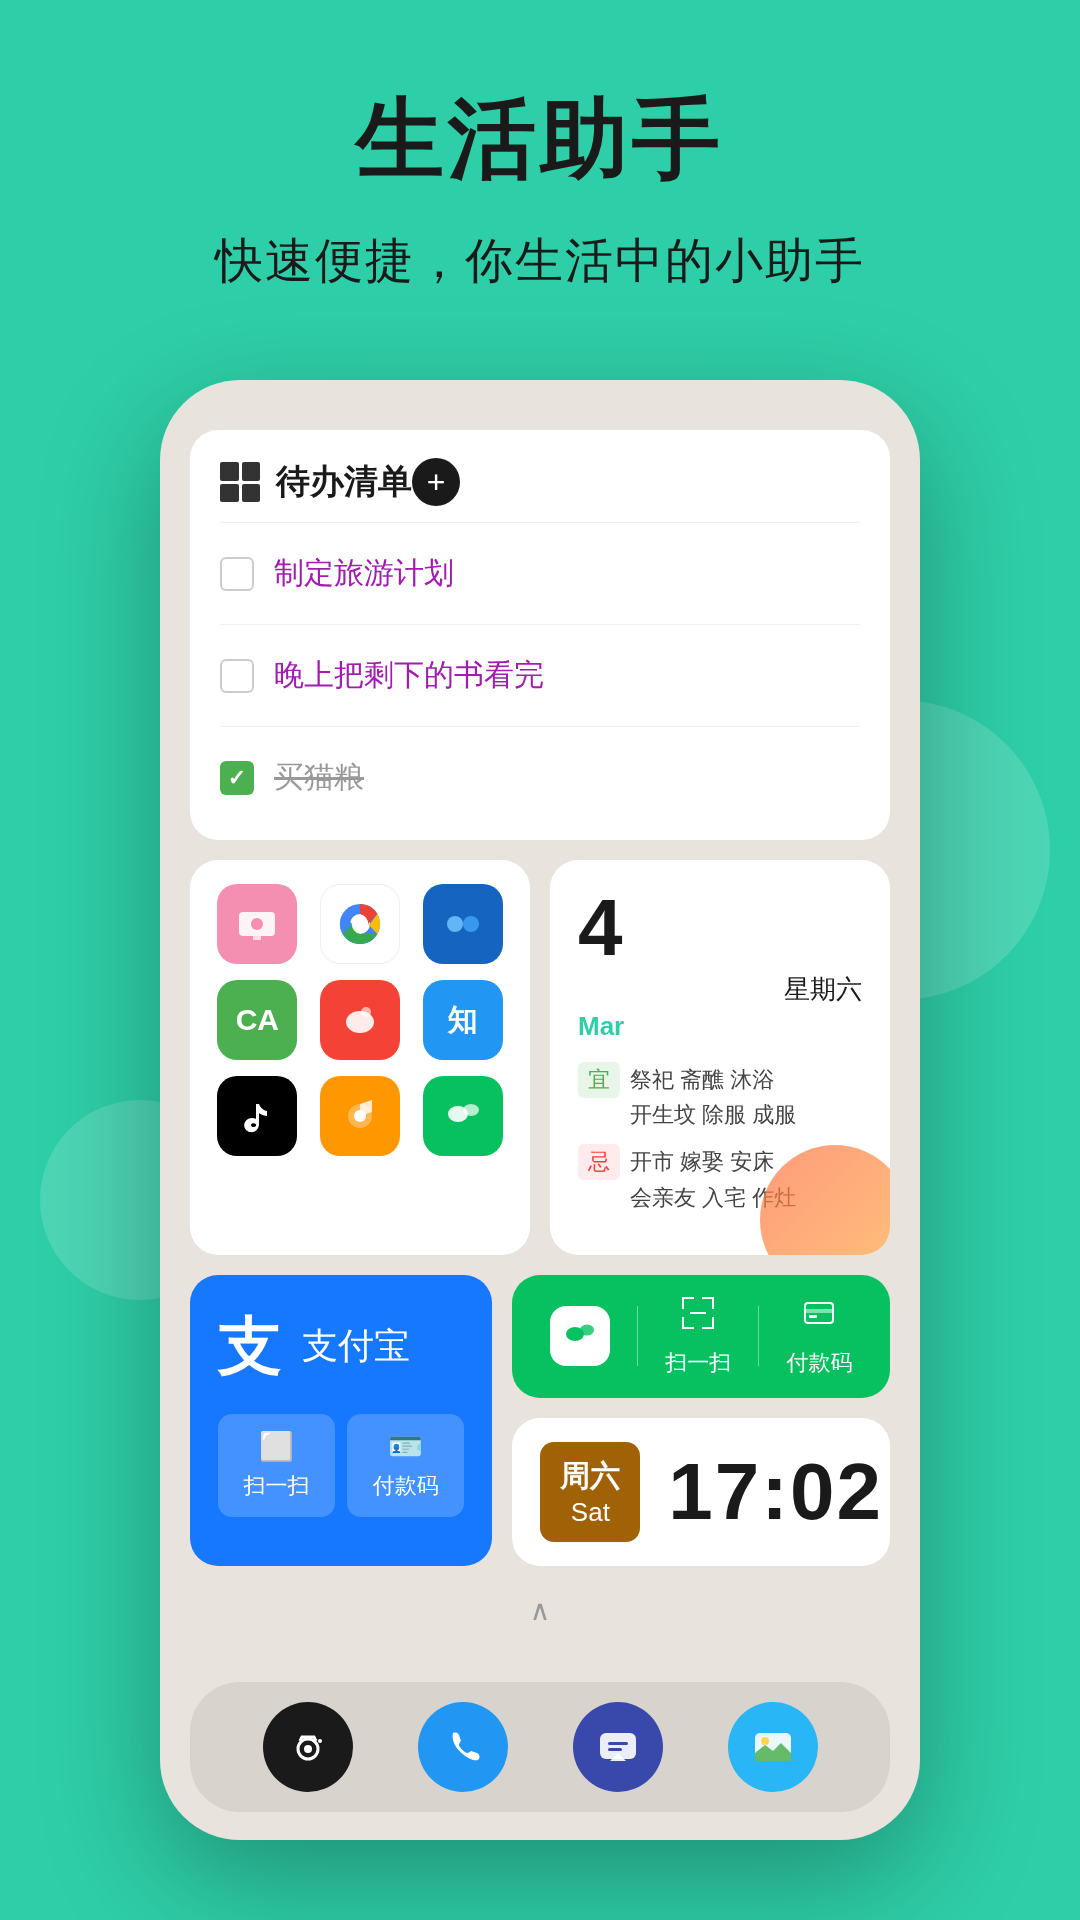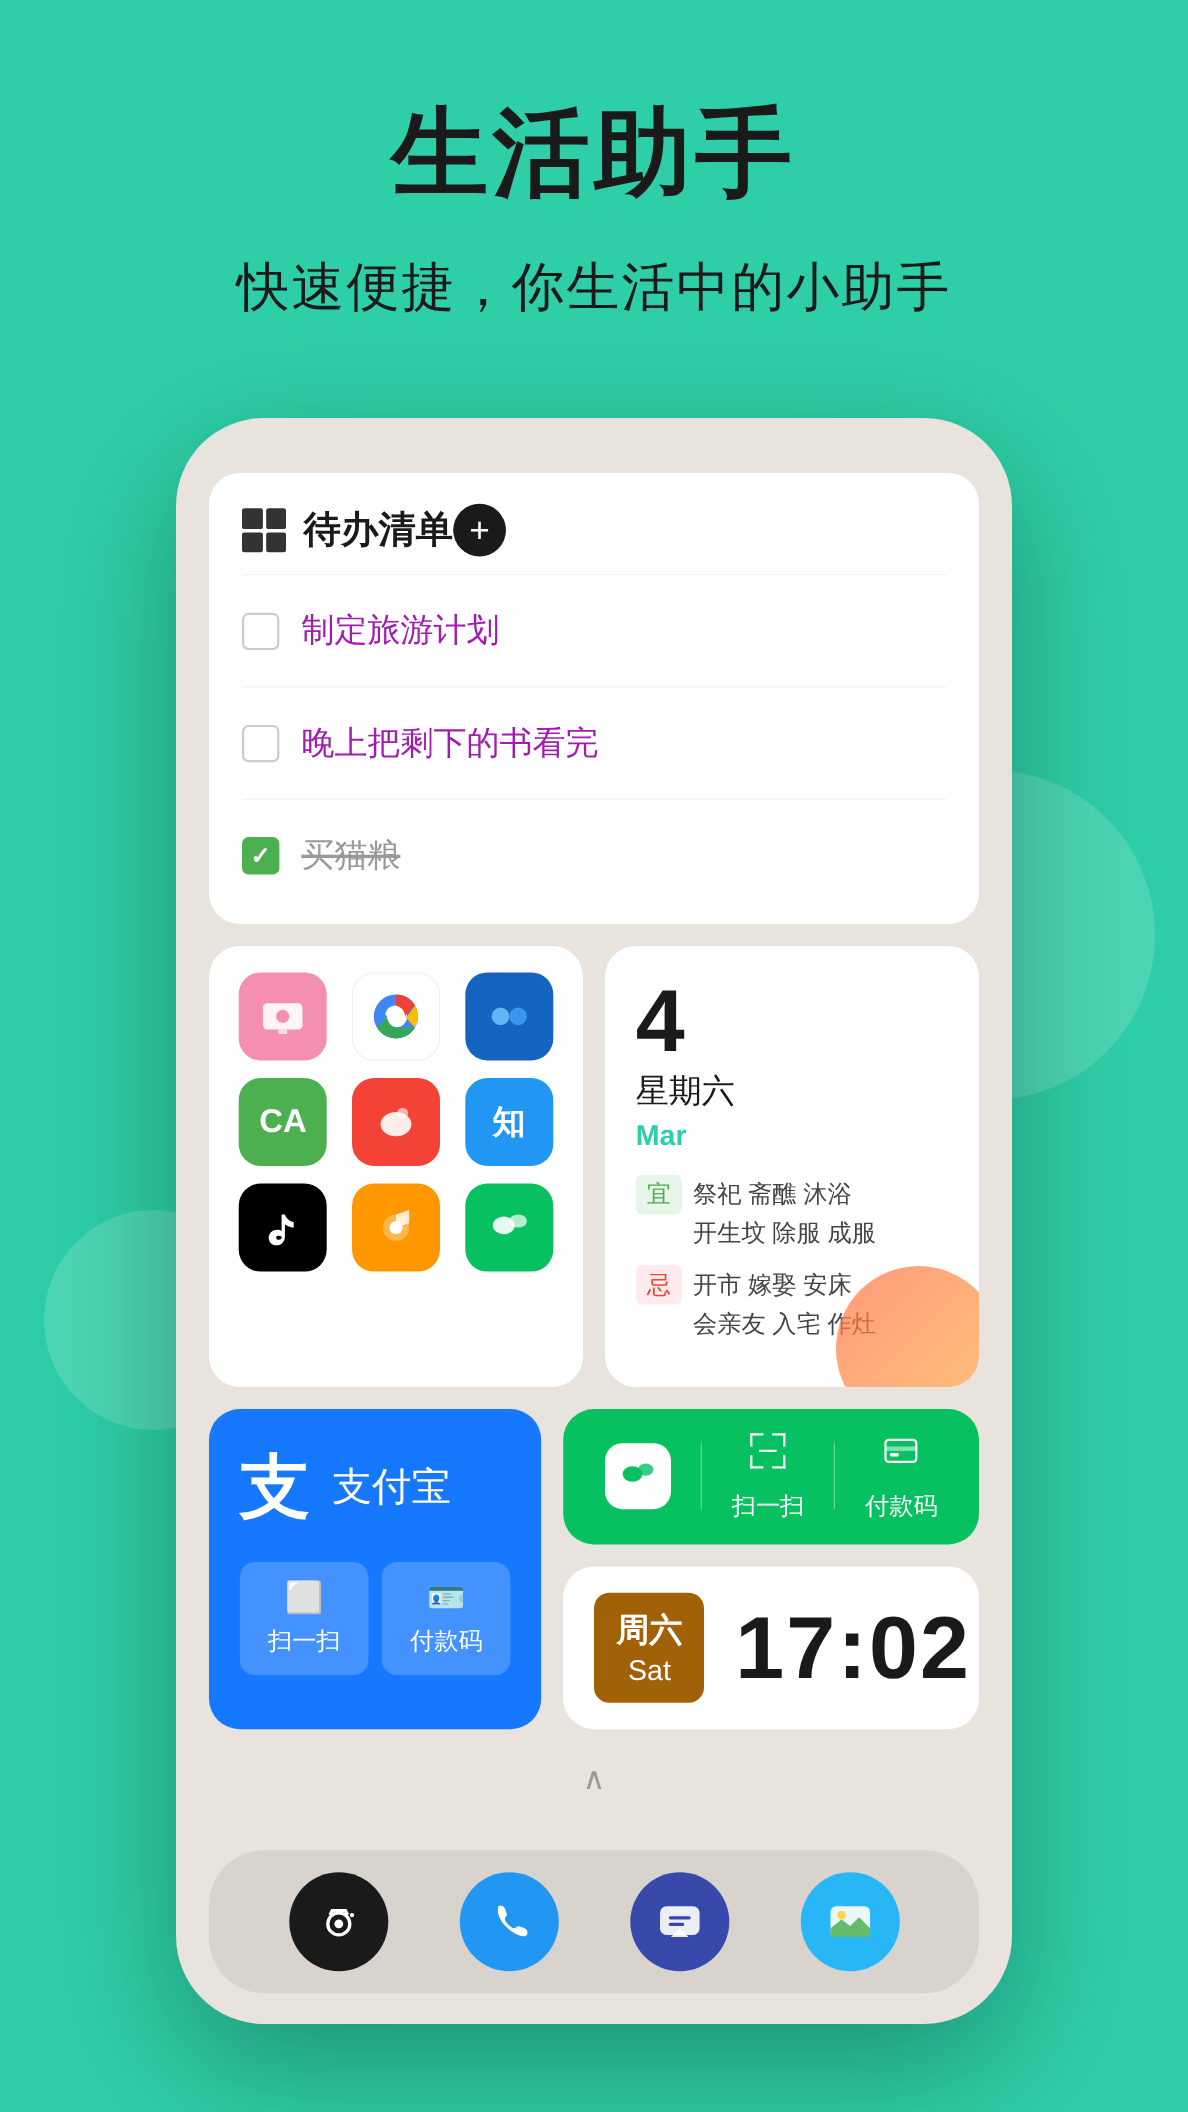--- a/index.html
+++ b/index.html
@@ -233,23 +233,24 @@
     }
 
     .cal-date-num {
       font-size: 80px;
       font-weight: 900;
       color: #1a1a1a;
       line-height: 1;
     }
 
     .cal-weekday {
-      font-size: 30px;
+      font-size: 26px;
       color: #1a1a1a;
       margin-bottom: 4px;
+      text-align: right;
     }
 
     .cal-month {
       font-size: 26px;
       color: #2ECFA8;
       font-weight: 600;
       margin-bottom: 20px;
     }
 
     .cal-good {

